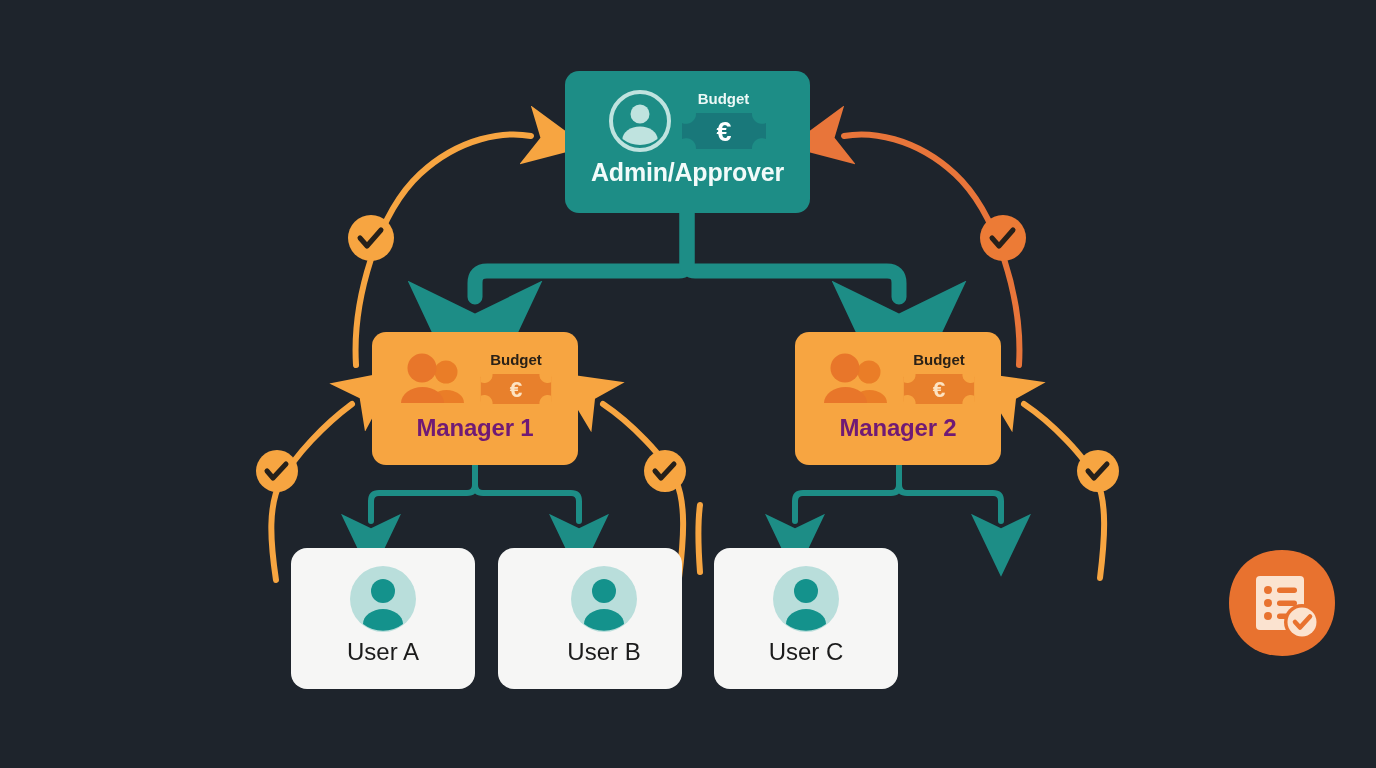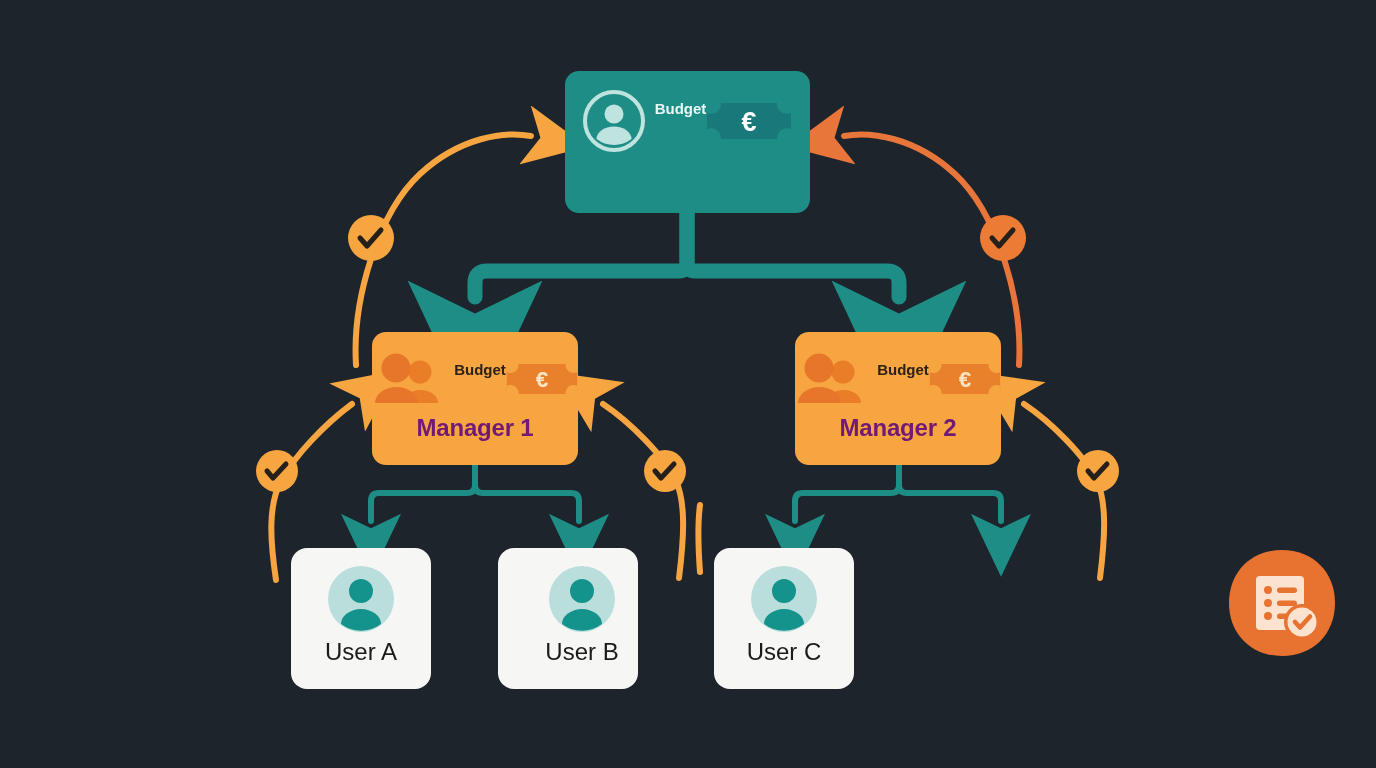--- a/index.html
+++ b/index.html
@@ -73,37 +73,37 @@
     height: 70px;
   }
   .manager-label {
     color: #701a75;
     font-size: 24px;
     font-weight: bold;
     letter-spacing: -0.2px;
   }
   .budget-wrap {
     display: flex;
-    flex-direction: row;
-    align-items: flex-start;
+    flex-direction: column;
+    align-items: center;
   }
   .budget-caption-admin {
     color: #ecf8f6;
     font-size: 15px;
     font-weight: bold;
     margin-bottom: 3px;
   }
   .budget-caption-mgr {
     color: #2a2117;
     font-size: 15px;
     font-weight: bold;
     margin-bottom: 3px;
   }
   .user-node {
-    width: 140px;
+    width: 184px;
     height: 141px;
     background: #f6f6f5;
     border-radius: 16px;
     padding-top: 18px;
     justify-content: flex-start;
   }
   .user-node.u1 { left: 291px; top: 548px; }
   .user-node.u2 { left: 498px; top: 548px; padding-left: 28px; }
   .user-node.u3 { left: 714px; top: 548px; }
   .user-node.u4 { left: 920px; top: 548px; }
@@ -215,20 +215,21 @@
         <svg width="86" height="42" viewBox="0 0 86 42">
           <path d="M5,3 h76 a4,4 0 0 1 4,4 v28 a4,4 0 0 1 -4,4 h-76 a4,4 0 0 1 -4,-4 v-28 a4,4 0 0 1 4,-4 Z" fill="#19787a"></path>
           <path d="M1,3 h14 a10,10 0 0 1 -14,10 Z" fill="#1d8d86"></path>
           <path d="M85,3 h-14 a10,10 0 0 0 14,10 Z" fill="#1d8d86"></path>
           <path d="M1,39 h14 a10,10 0 0 0 -14,-10 Z" fill="#1d8d86"></path>
           <path d="M85,39 h-14 a10,10 0 0 1 14,-10 Z" fill="#1d8d86"></path>
           <text x="43" y="31" font-family="'Liberation Sans', sans-serif" font-size="27" font-weight="bold" fill="#ffffff" text-anchor="middle">€</text>
         </svg>
       </div>
     </div>
+    <div class="admin-label">Admin/Approver</div>
   </div>
 
   <div class="node manager-node m1">
     <div class="manager-row">
       <svg width="70" height="52" viewBox="0 0 70 52">
         <circle cx="48" cy="19" r="11.5" fill="#ea7d27"></circle>
         <path d="M31,50 a17.5,13 0 0 1 35,0 Z" fill="#ea7d27"></path>
         <circle cx="24" cy="15" r="14.5" fill="#e8762a"></circle>
         <path d="M3,50 a21.5,16 0 0 1 43,0 Z" fill="#e8762a"></path>
       </svg>

